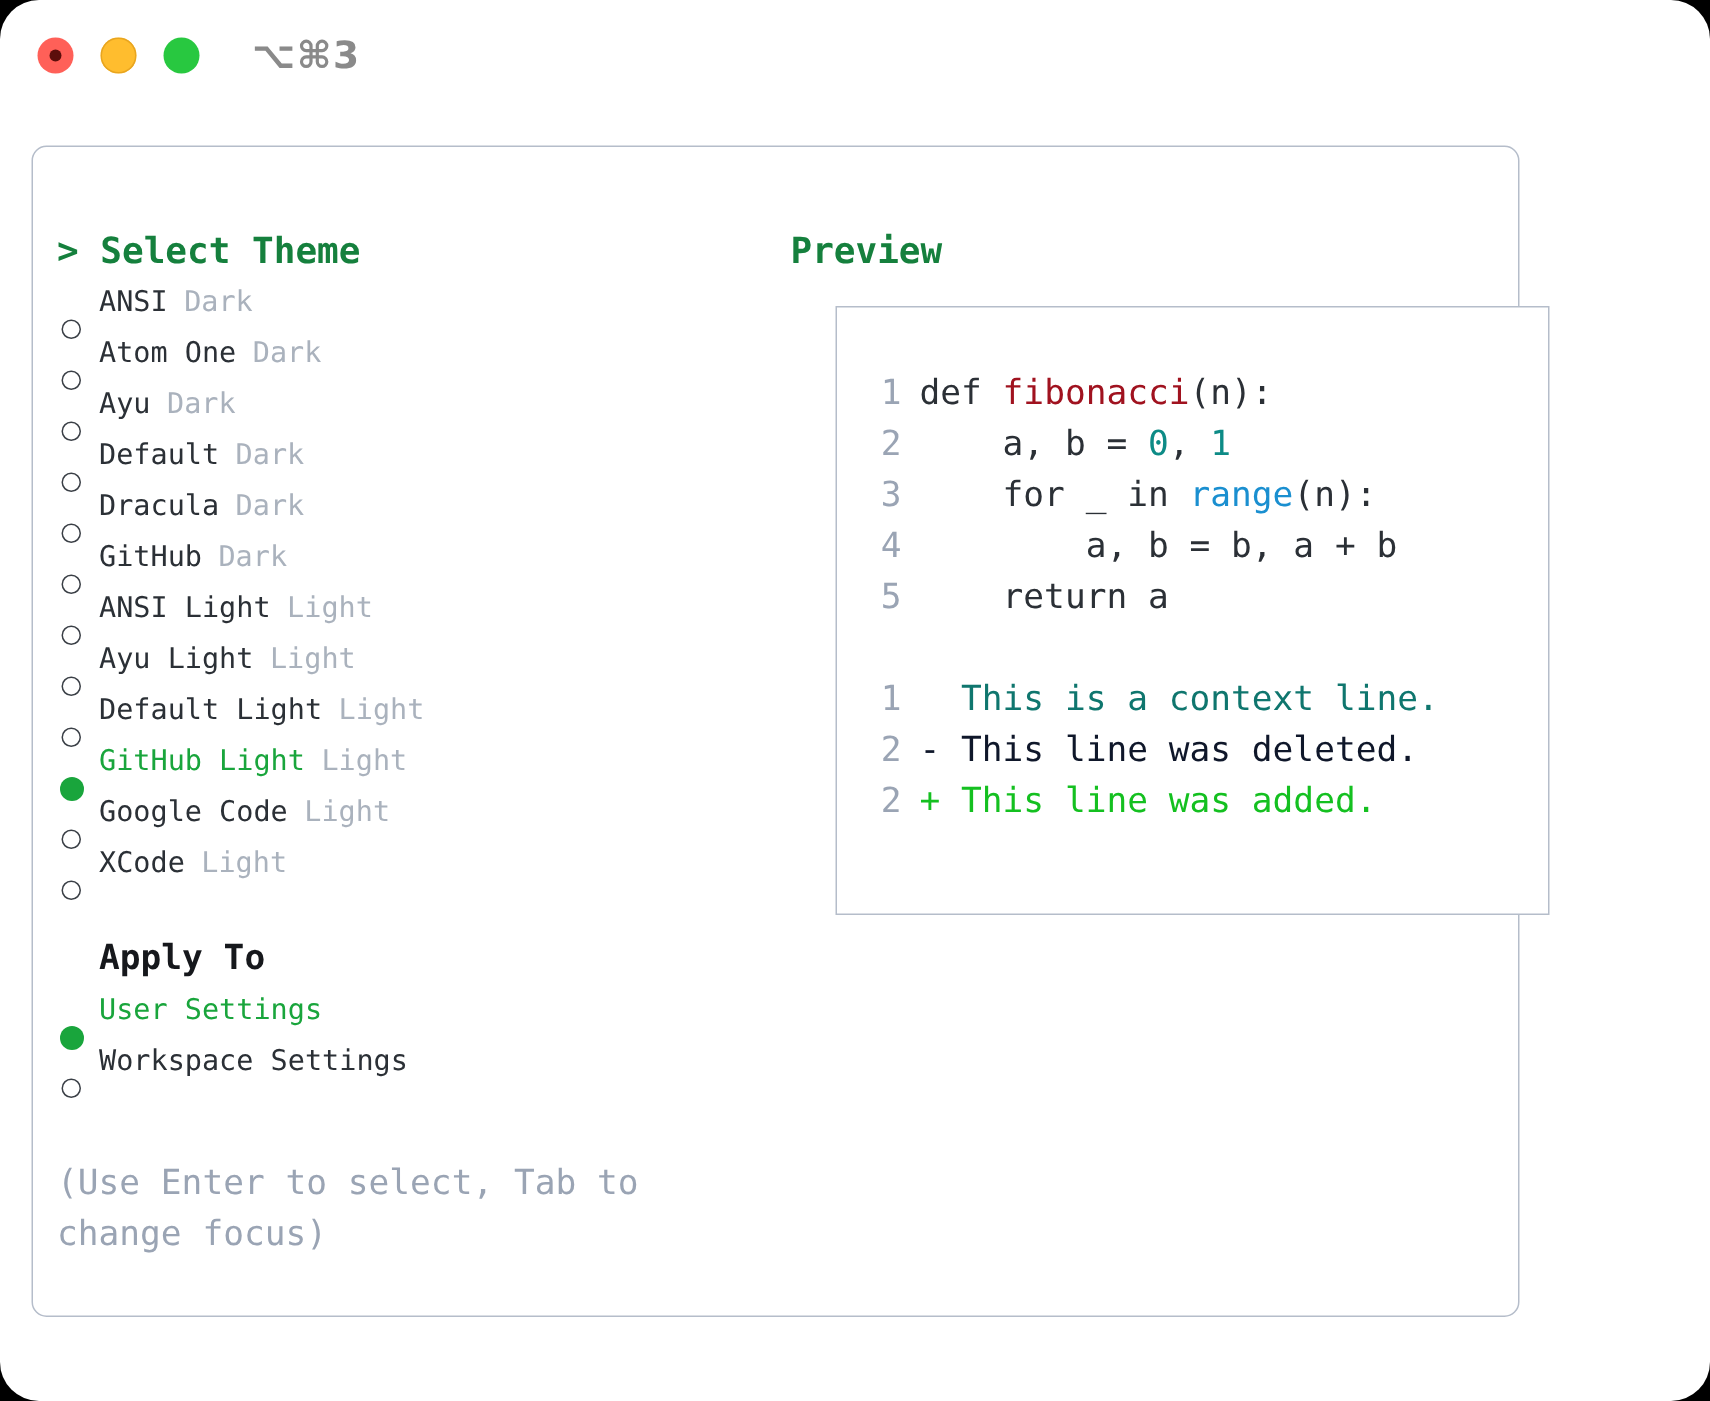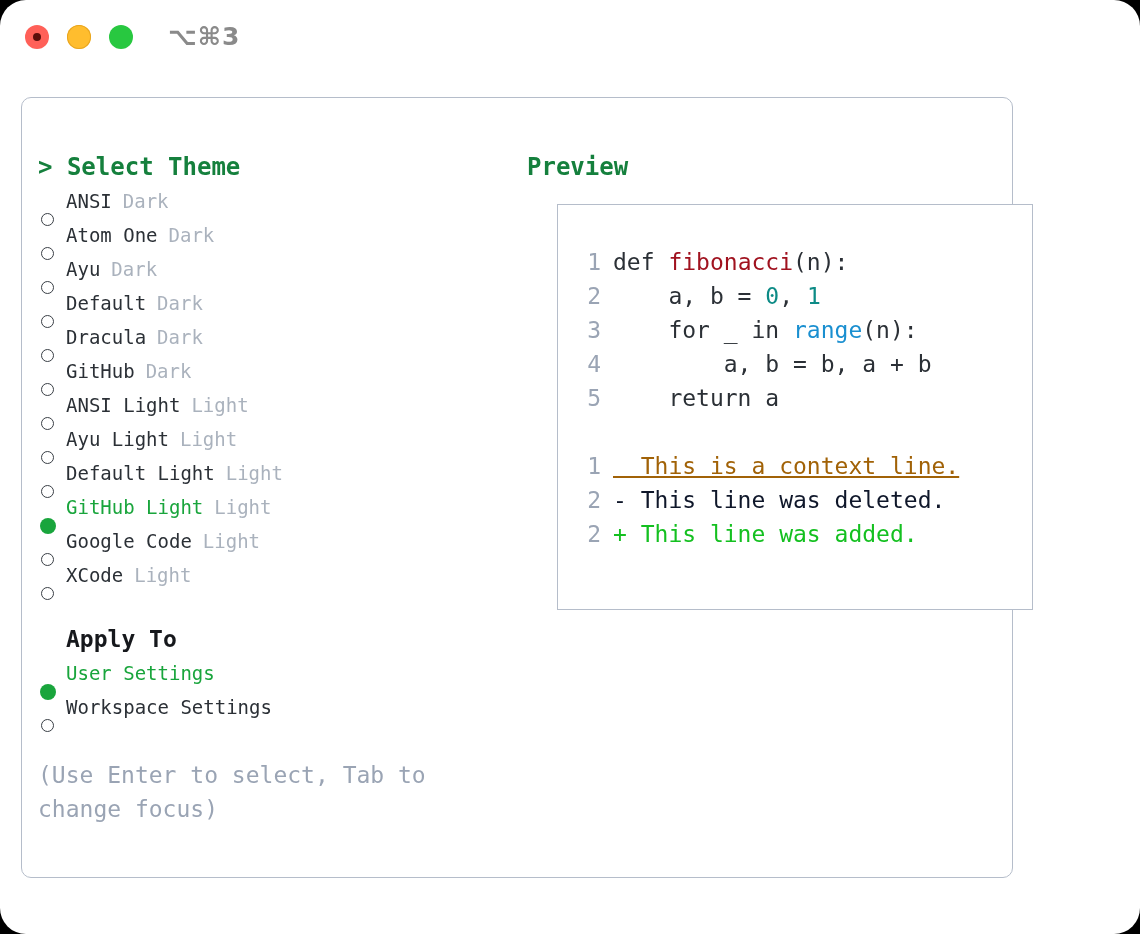--- a/index.html
+++ b/index.html
@@ -157,21 +157,21 @@
     white-space: pre;
     color: #16181c;
     font-weight: 700;
   }
   .group-head .marker { color: transparent; }
 
   .spacer-sm { height: 30px; }
   .spacer-lg { height: 34px; }
 
   .hint {
-    margin-top: 0px;
+    margin-top: 14px;
     font-size: 23px;
     line-height: 34px;
     color: #9aa4b4;
     width: 404px;
     white-space: pre-wrap;
     word-break: normal;
   }
 
   
   .preview-box {
@@ -201,21 +201,21 @@
     margin-right: 12px;
     flex: 0 0 26px;
   }
   .ctext { color: #2b3036; white-space: pre; }
   .tok-fn   { color: #a0121f; }
   .tok-num  { color: #0d8b86; }
   .tok-call { color: #1a8fd0; }
 
   .blank-line { height: 34px; }
 
-  .d-context .ctext { color: #a16207; text-decoration: underline; }
+  .d-context .ctext { color: #0f766e; }
   .d-del .ctext     { color: #0f172a; }
   .d-add .ctext     { color: #14c020; }
 </style>
 </head>
 <body>
 
 <div class="window">
 
   <div class="titlebar">
     <div class="traffic">

